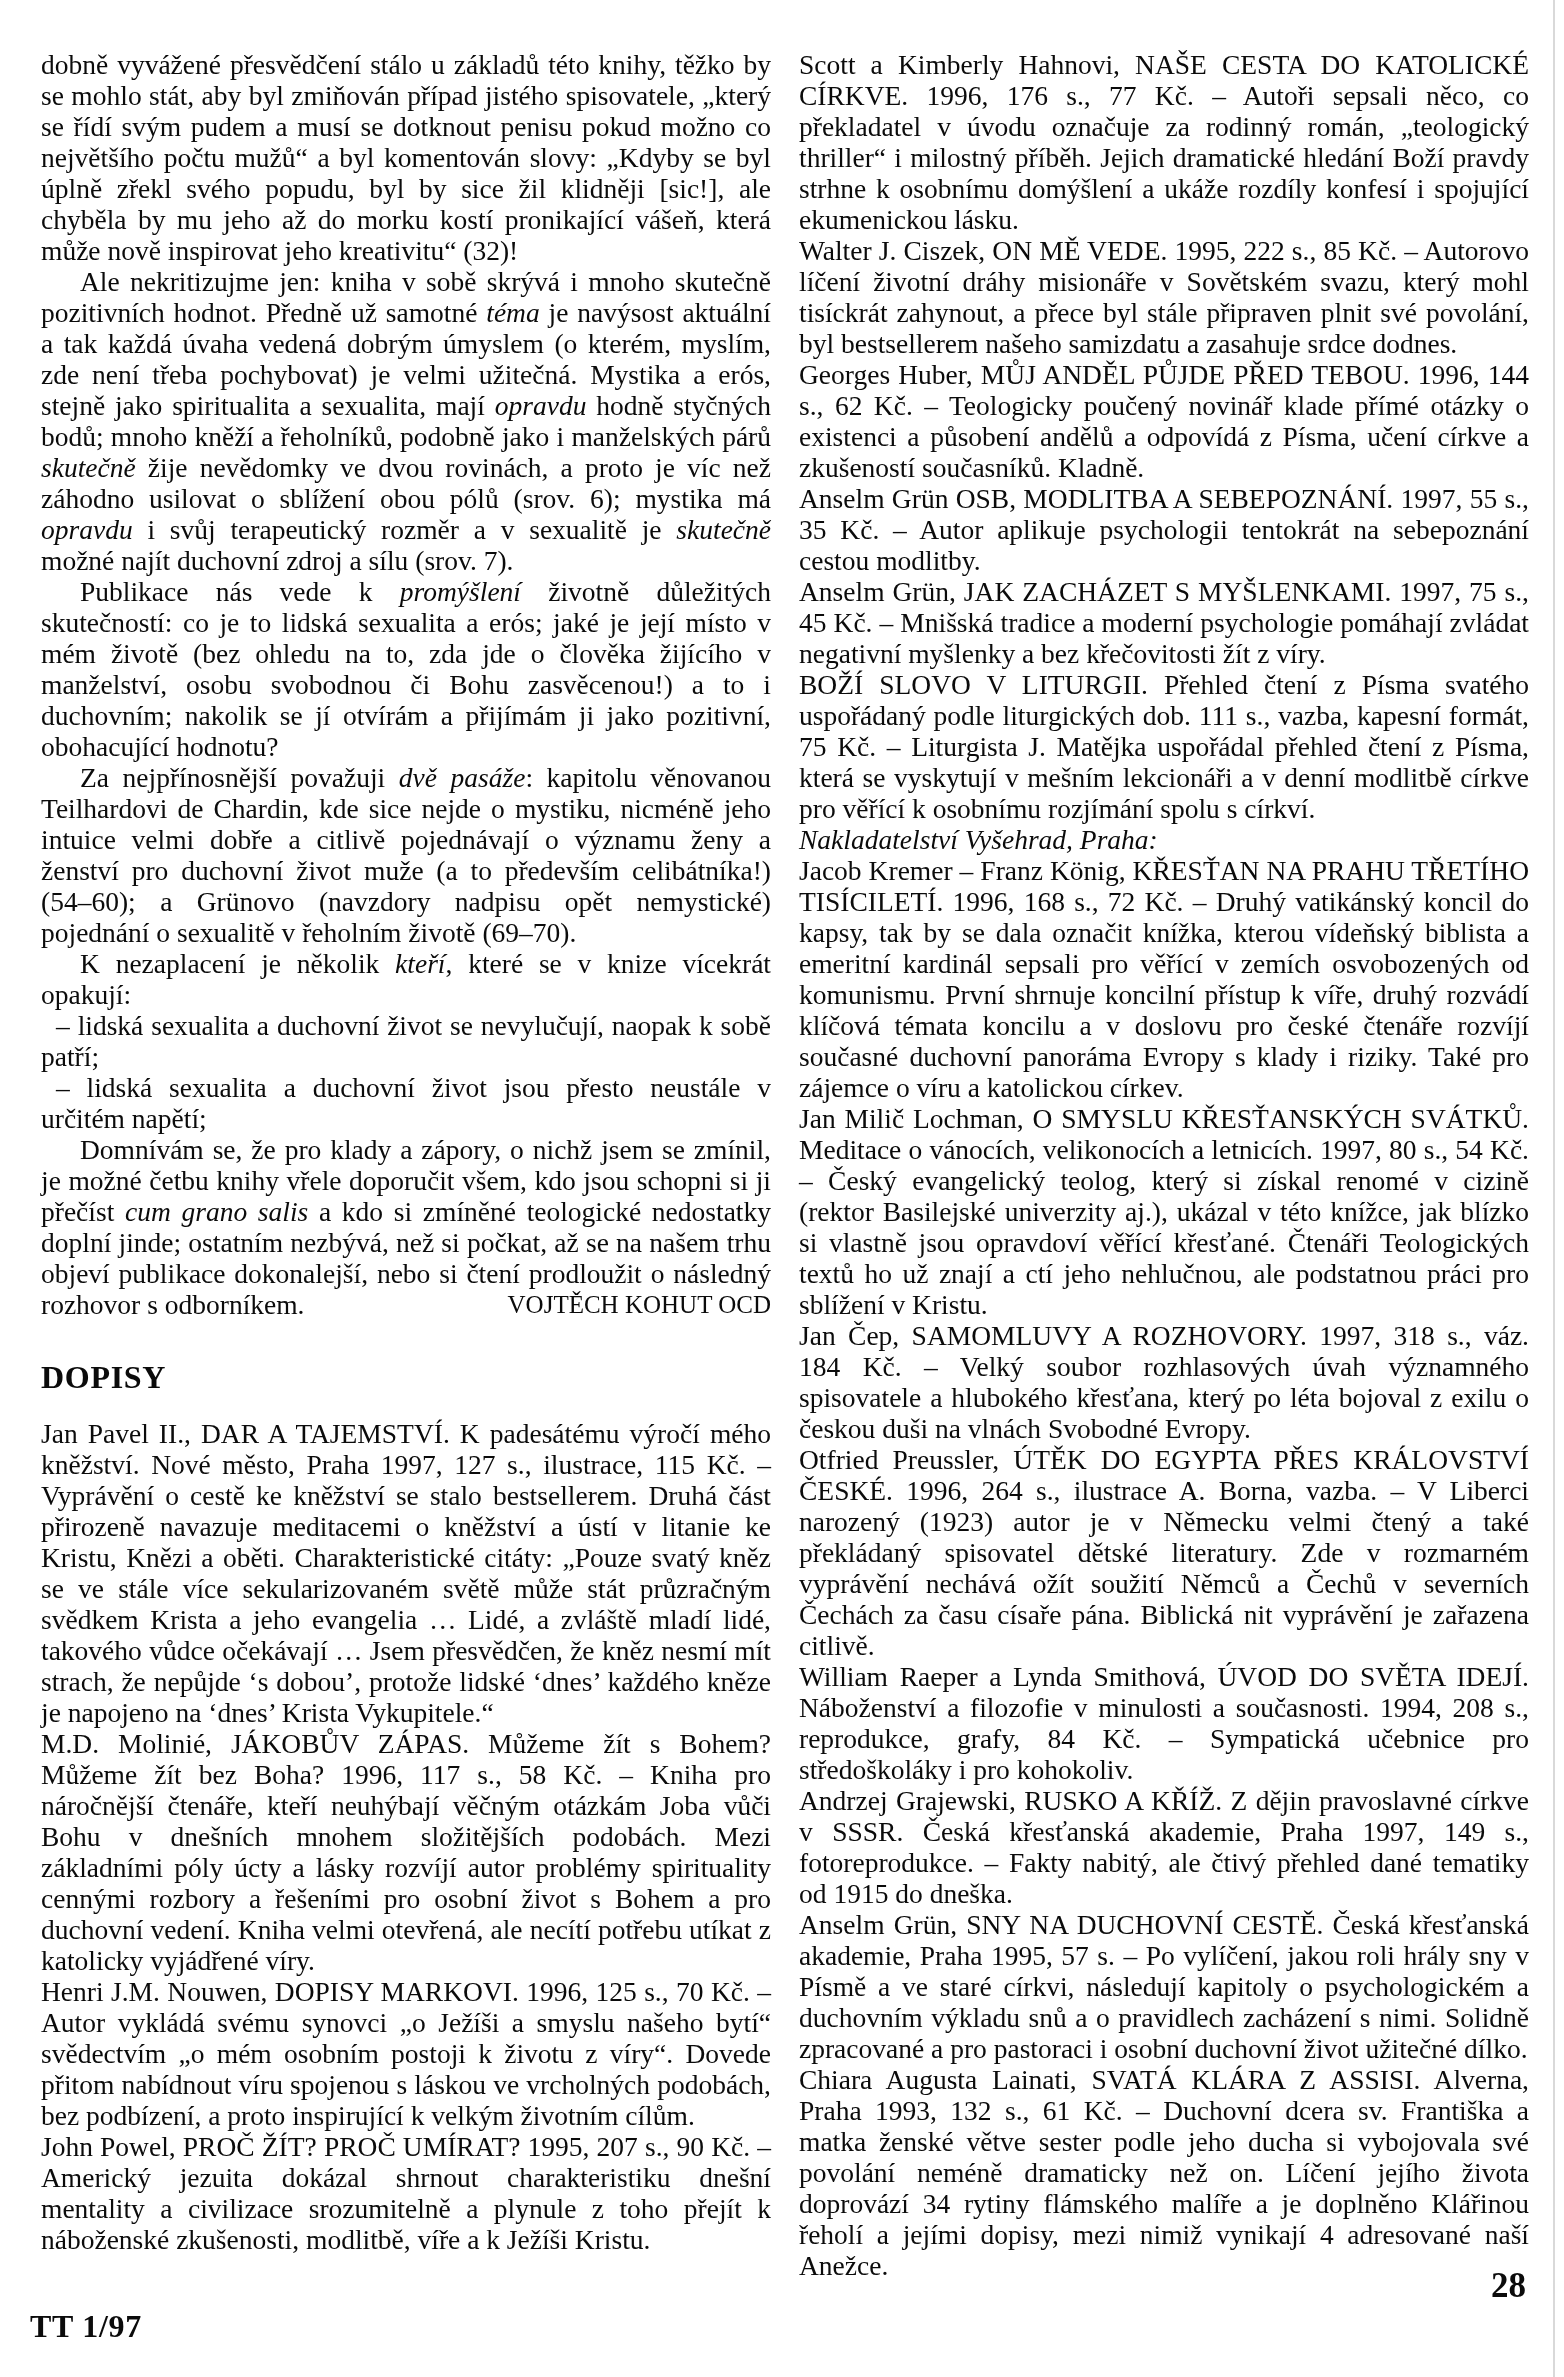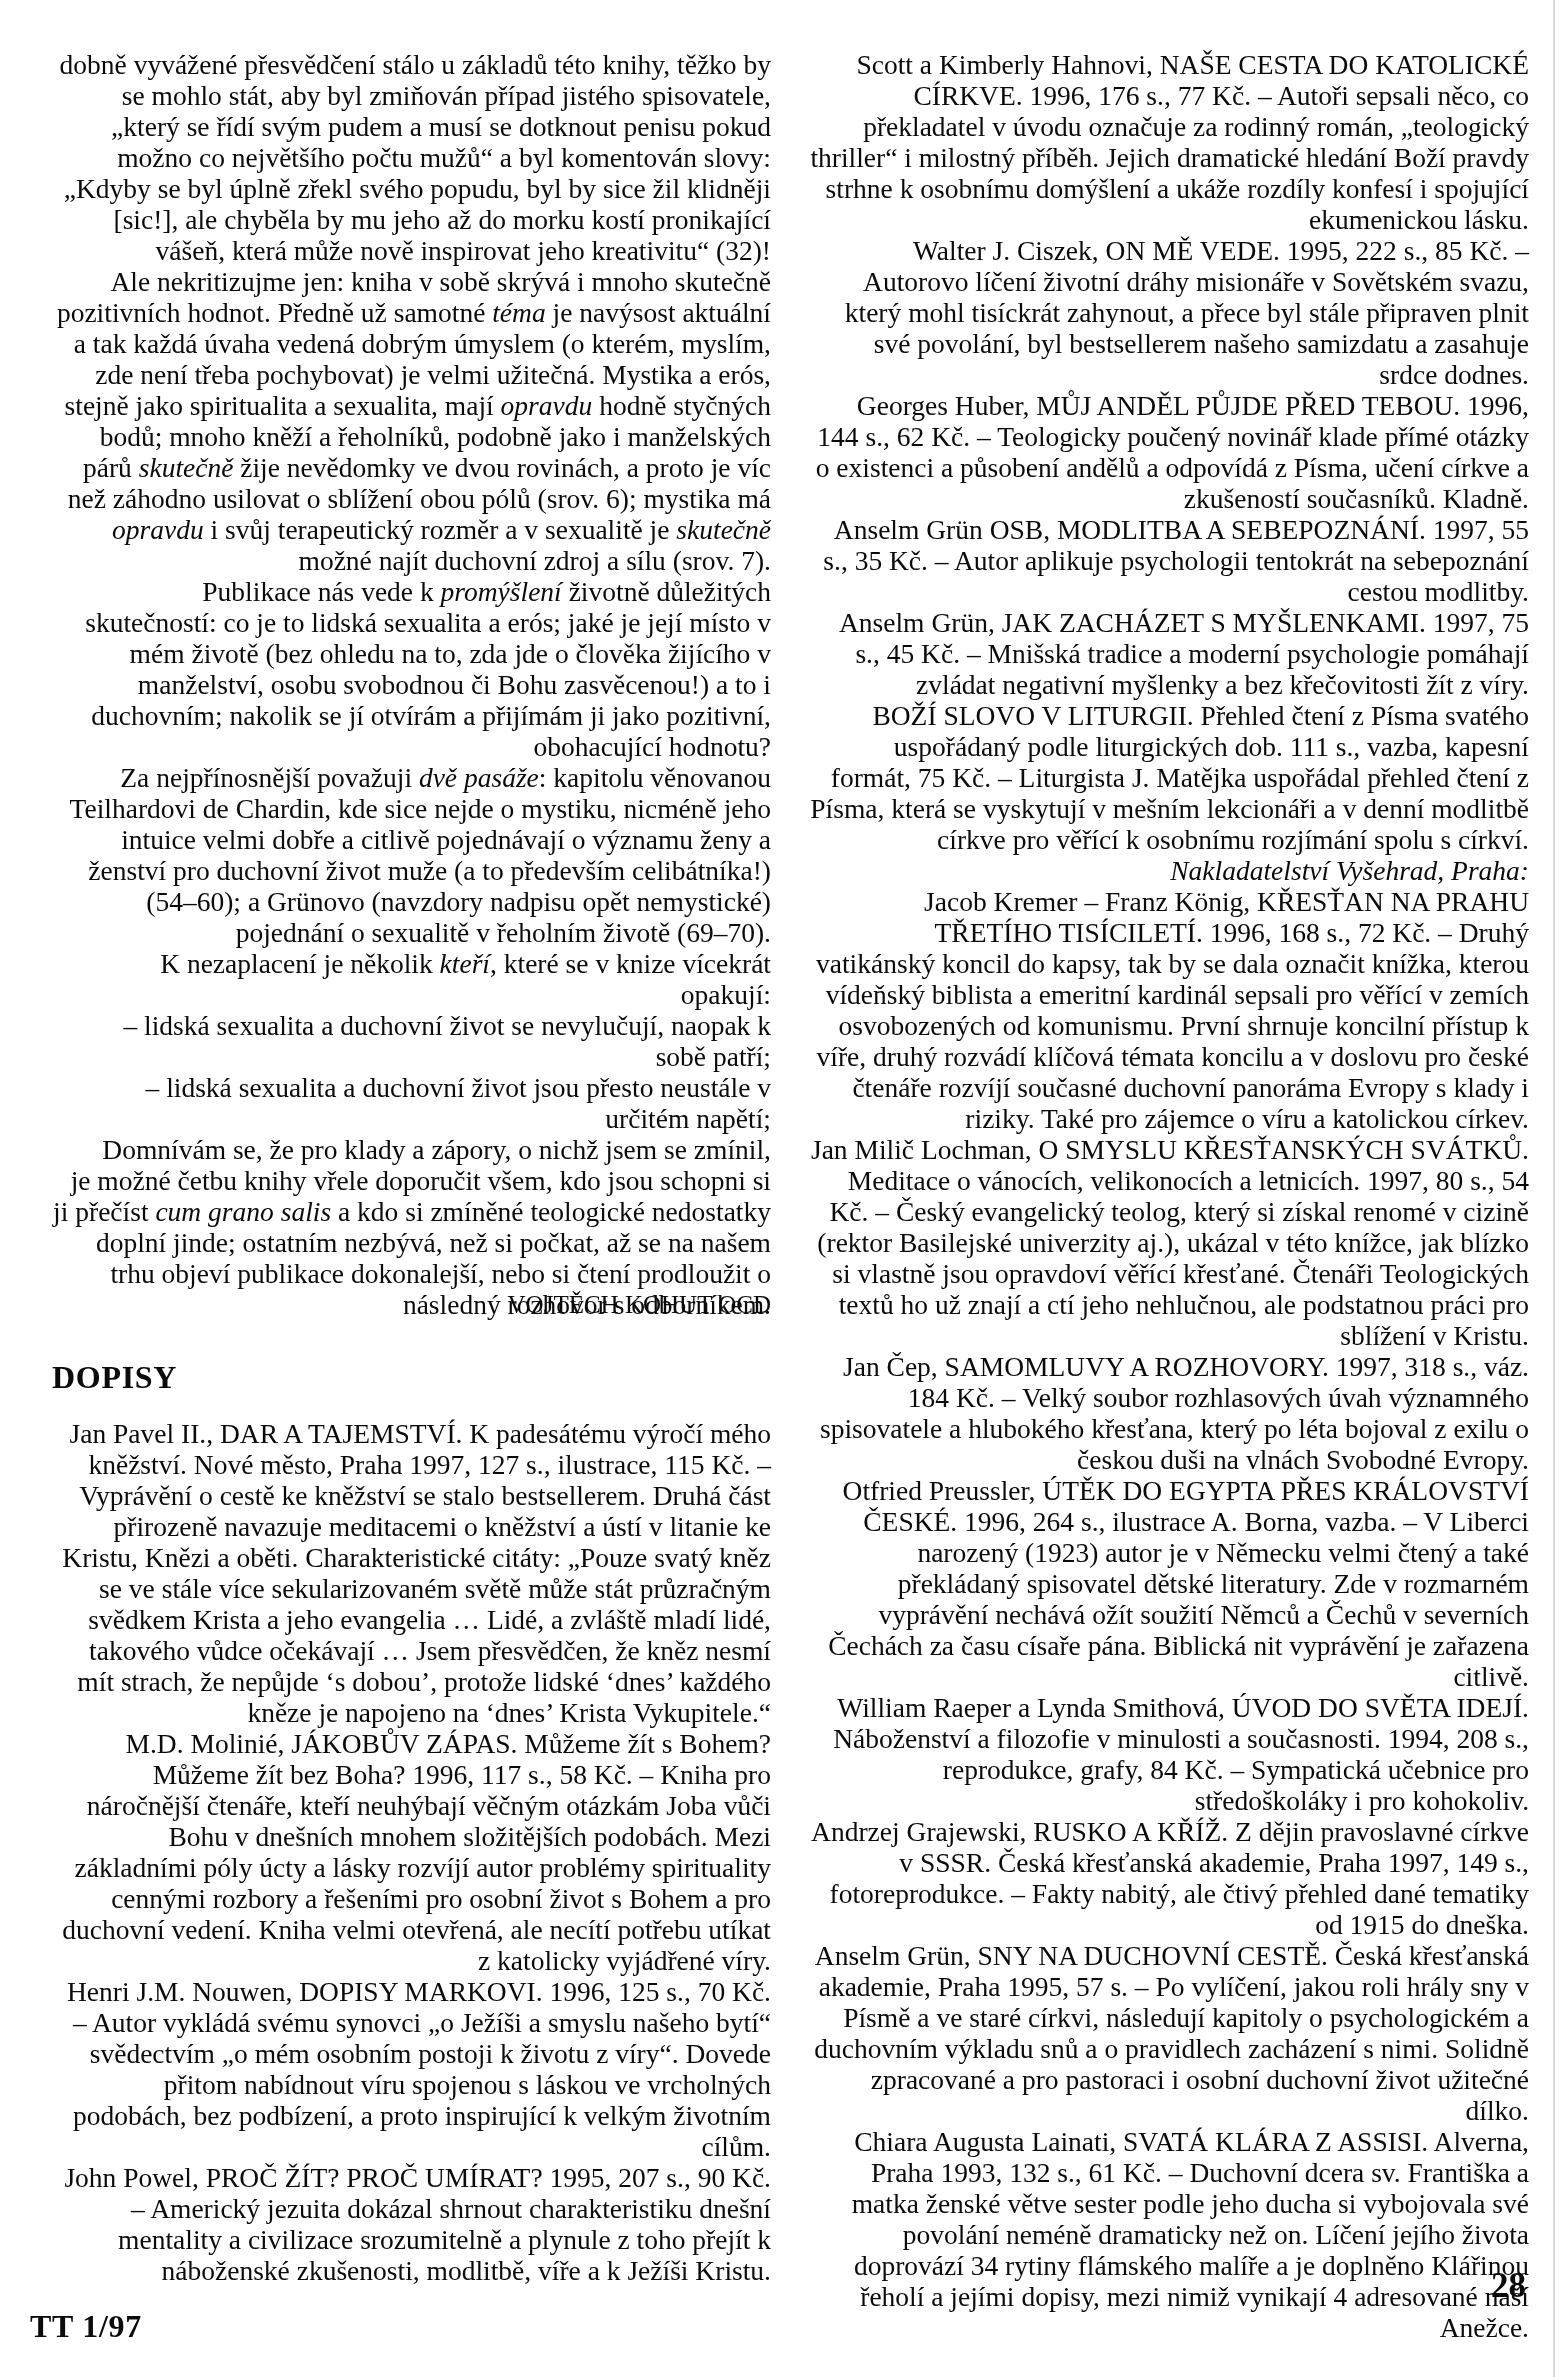--- a/index.html
+++ b/index.html
@@ -19,23 +19,22 @@
     width:1488px;
     display:flex;
     gap:28px;
   }
   .col{
     flex:1;
     min-width:0;
     font-size:27.5px;
     line-height:31px;
     text-align:justify;
-    margin-left:11px;
   }
-  .col p{margin:0;text-align:right;}
+  .col p{margin:0;}
   .para.indent{text-indent:39px;}
   .para.list{text-indent:15px;}
   .entry{margin-top:9px;}
   .col .entry:first-child{margin-top:0;}
   .gap-top{margin-top:36px;}
   .heading{
     font-size:32px;
     line-height:34px;
     font-weight:bold;
     letter-spacing:0.7px;

